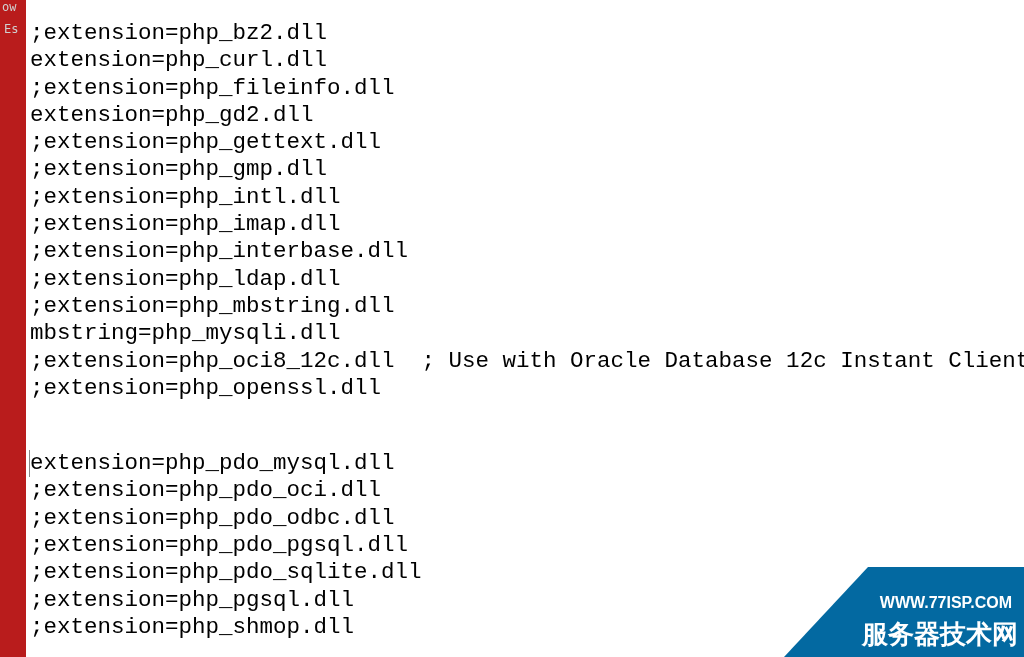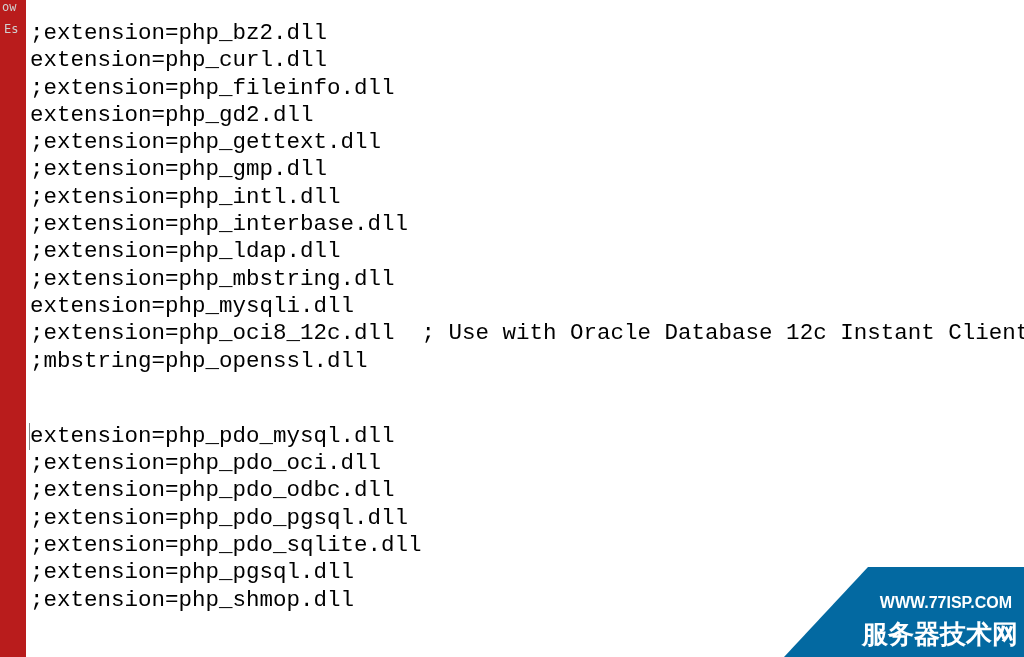--- a/index.html
+++ b/index.html
@@ -99,26 +99,27 @@
 </div>
 
 <div class="editor" id="editor">
     <div class="line">;extension=php_bz2.dll</div>
     <div class="line">extension=php_curl.dll</div>
     <div class="line">;extension=php_fileinfo.dll</div>
     <div class="line">extension=php_gd2.dll</div>
     <div class="line">;extension=php_gettext.dll</div>
     <div class="line">;extension=php_gmp.dll</div>
     <div class="line">;extension=php_intl.dll</div>
+    <div class="line">;extension=php_imap.dll</div>
     <div class="line">;extension=php_interbase.dll</div>
     <div class="line">;extension=php_ldap.dll</div>
     <div class="line">;extension=php_mbstring.dll</div>
-    <div class="line">extension=php_mysqli.dll</div>
+    <div class="line">mbstring=php_mysqli.dll</div>
     <div class="line">;extension=php_oci8_12c.dll  ; Use with Oracle Database 12c Instant Client</div>
-    <div class="line">;mbstring=php_openssl.dll</div>
+    <div class="line">;extension=php_openssl.dll</div>
     <div class="line cursor-line">extension=php_pdo_mysql.dll</div>
     <div class="line">;extension=php_pdo_oci.dll</div>
     <div class="line">;extension=php_pdo_odbc.dll</div>
     <div class="line">;extension=php_pdo_pgsql.dll</div>
     <div class="line">;extension=php_pdo_sqlite.dll</div>
     <div class="line">;extension=php_pgsql.dll</div>
     <div class="line">;extension=php_shmop.dll</div>
   </div>
 
 <div class="watermark">

